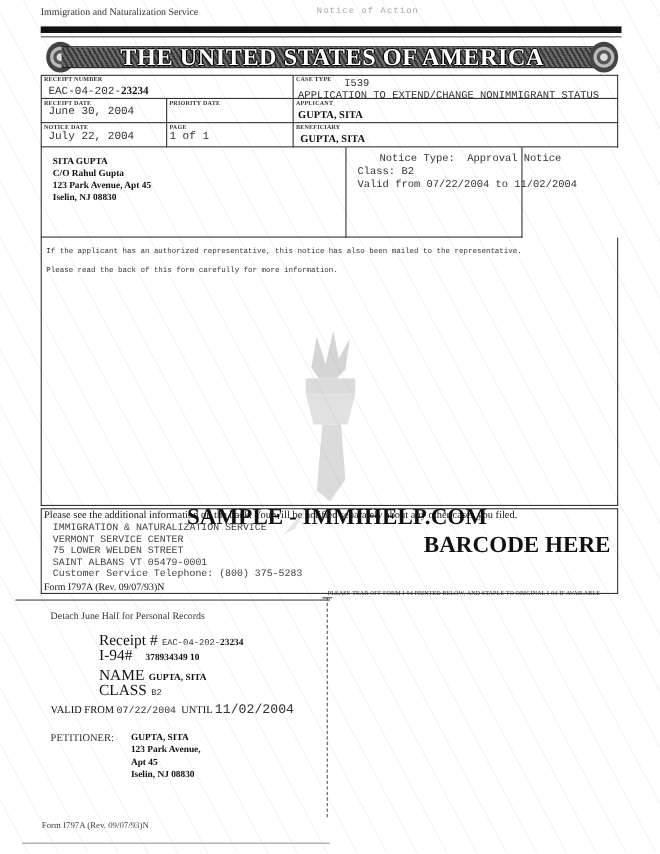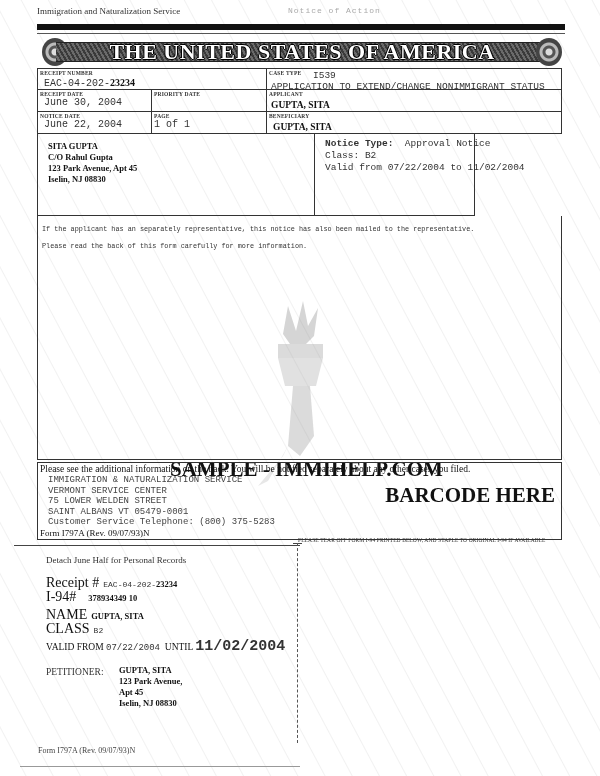--- a/index.html
+++ b/index.html
@@ -67,21 +67,21 @@
 
   .tear-note { position: absolute; left: 298px; top: 537px; font-size: 5.5px; color: #333; letter-spacing: 0.1px; }
 
   .tear-line { position: absolute; left: 14px; top: 545px; width: 286px; height: 1px; background: #444; }
   .dash-v { position: absolute; left: 297px; top: 543px; width: 0; height: 200px; border-left: 1px dashed #555; }
   .dash-top { position: absolute; left: 293px; top: 543px; width: 9px; height: 1px; background: #444; }
 
   .stub { position: absolute; left: 46px; top: 555px; }
   .stub .detach { font-size: 9px; color: #333; }
   .stub-row { position: absolute; left: 0; white-space: nowrap; }
-  .big { font-size: 14px; }
+  .big { font-size: 14px; margin-left: 44px; }
   .petitioner-lbl { position: absolute; left: 0; top: 92px; font-size: 9.5px; color: #333; }
   .petitioner-val { position: absolute; left: 73px; top: 90px; font-size: 8.5px; line-height: 11px; font-weight: bold; }
   .stub-form { position: absolute; left: 38px; top: 746px; font-size: 8px; color: #444; }
   .bottom-rule { position: absolute; left: 20px; top: 766px; width: 280px; height: 1px; background: #999; }
 </style>
 </head>
 <body>
 
 <div class="wavy-bg"></div>
 
@@ -121,21 +121,21 @@
     <span class="val mono" style="left:4px; top:7px;"></span>
   </div>
 
   <div class="cell" style="left:230px; top:22px; width:295px; height:22px; border-top:none; border-left:none;">
     <span class="lbl">APPLICANT</span>
     <span class="val bold-serif" style="left:4px; top:10px; font-size:9.5px;">GUPTA, SITA</span>
   </div>
 
   <div class="cell" style="left:0; top:44px; width:115px; height:22px; border-top:none;">
     <span class="lbl">NOTICE DATE</span>
-    <span class="val mono" style="left:6px; top:7px;">June 22, 2004</span>
+    <span class="val mono" style="left:6px; top:7px;">July 22, 2004</span>
   </div>
 
   <div class="cell" style="left:115px; top:44px; width:115px; height:22px; border-top:none; border-left:none;">
     <span class="lbl">PAGE</span>
     <span class="val mono" style="left:2px; top:7px;">1 of 1</span>
   </div>
 
   <div class="cell" style="left:230px; top:44px; width:295px; height:22px; border-top:none; border-left:none;">
     <span class="lbl">BENEFICIARY</span>
     <span class="val bold-serif" style="left:6px; top:10px; font-size:9.5px;">GUPTA, SITA</span>
@@ -143,37 +143,37 @@
 
   <div class="cell" style="left:0; top:66px; width:438px; height:82px; border-top:none;">
     <div class="address">
       <div>SITA GUPTA</div>
       <div>C/O Rahul Gupta</div>
       <div>123 Park Avenue, Apt 45</div>
       <div>Iselin, NJ 08830</div>
     </div>
     <div style="position:absolute; left:276px; top:0; width:249px; height:82px; border-left:1px solid #333;">
       <div class="notice mono">
-        <div><span style="font-weight:bold;">Notice Type:</span>&nbsp;&nbsp;<span>Approval Notice</span></div>
+        <div><span style="font-weight:normal;margin-left:20px;">Notice Type:</span>&nbsp;&nbsp;<span>Approval Notice</span></div>
         <div>Class: B2</div>
         <div>Valid from 07/22/2004 to 11/02/2004</div>
       </div>
     </div>
   </div>
 
   <div class="cell" style="left:0; top:148px; width:525px; height:244px; border-top:none;">
     <svg class="statue" viewBox="0 0 100 190">
       <path d="M40 10 L48 35 L55 5 L60 30 L70 12 L66 40 L58 48 L42 48 L35 38 Z" fill="#888"></path>
       <rect x="30" y="48" width="45" height="14" fill="#999"></rect>
       <path d="M30 62 L75 62 L68 90 L37 90 Z" fill="#aaa"></path>
       <path d="M45 90 L62 90 L66 140 L52 160 L40 150 Z" fill="#999"></path>
       <path d="M40 150 L20 185 L10 190 L35 160 Z" fill="#bbb"></path>
     </svg>
     <div class="body-text mono">
-      <p>If the applicant has an separately representative, this notice has also been mailed to the representative.</p>
+      <p>If the applicant has an authorized representative, this notice has also been mailed to the representative.</p>
       <p>Please read the back of this form carefully for more information.</p>
     </div>
     <div class="sample">SAMPLE - IMMIHELP.COM</div>
   </div>
 </div>
 
 <div class="bottom-box">
   <div class="see-more">Please see the additional information on the back.  You will be notified separately about any other cases you filed.</div>
   <div class="ins-addr mono">
     <div>IMMIGRATION &amp; NATURALIZATION SERVICE</div>
@@ -212,21 +212,21 @@
 
   <div class="stub-row" style="top:64px;text-align:center;">
     <span class="big">CLASS</span>
     <span class="mono" style="font-size:8px;">B2</span>
   </div>
 
   <div class="stub-row" style="top:83px; font-size:9.5px;">
     <span>VALID FROM</span>
     <span class="mono" style="font-size:9px;">07/22/2004</span>
     &nbsp;<span>UNTIL</span>
-    <span class="mono" style="font-size:15px;font-weight:bold;">11/02/2004</span>
+    <span class="mono" style="font-size:12px;">11/02/2004</span>
   </div>
 
   <div class="petitioner-lbl" style="top:112px;">PETITIONER:</div>
   <div class="petitioner-val" style="top:110px;">
     <div>GUPTA, SITA</div>
     <div>123 Park Avenue, Apt 45</div>
     <div>Iselin, NJ 08830</div>
   </div>
 </div>
 

